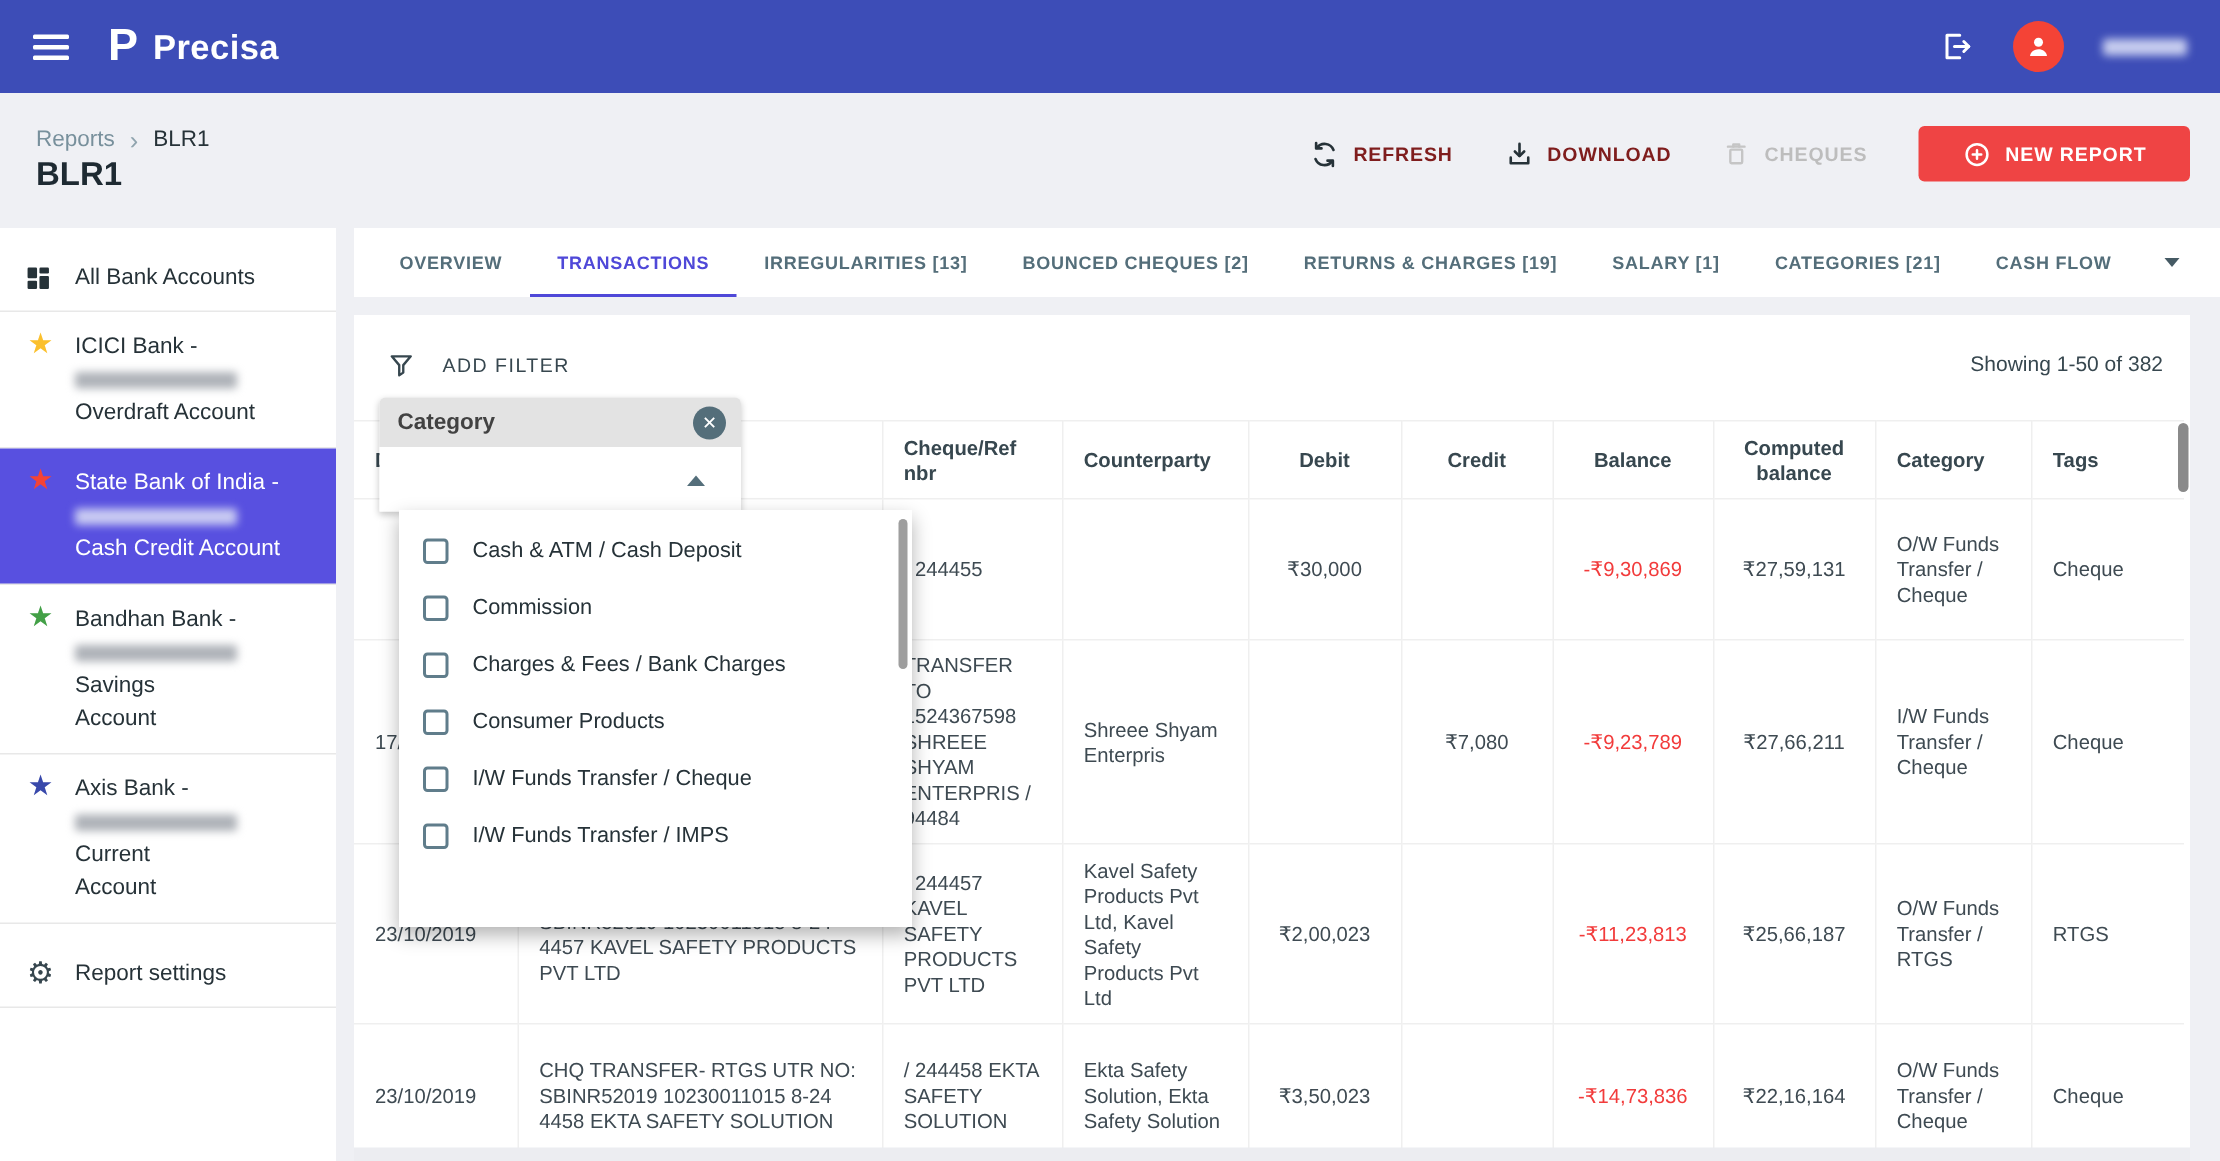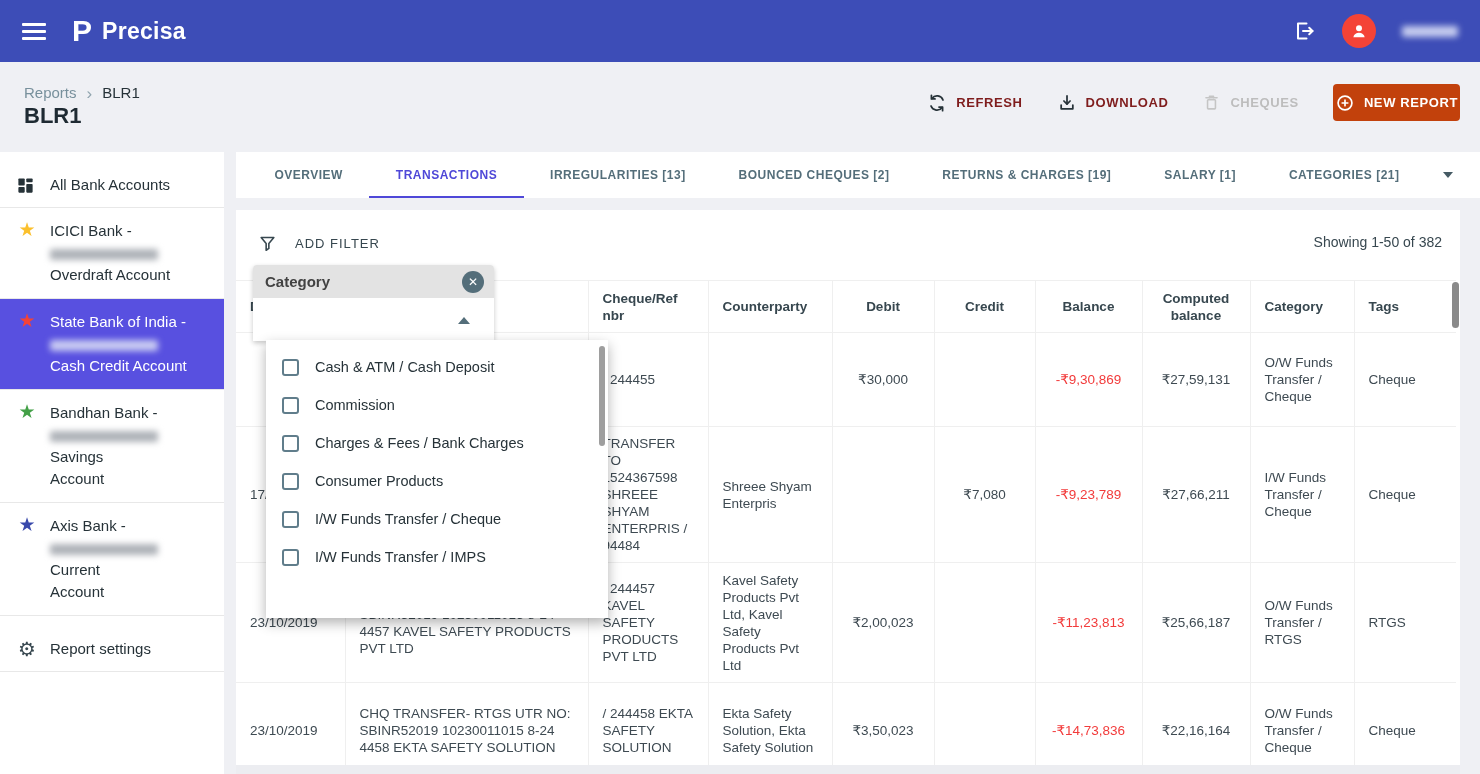--- a/index.html
+++ b/index.html
@@ -21,21 +21,21 @@
   
   .pagehead { position:absolute; top:62px; left:0; width:1480px; height:78px; }
   .crumbs { position:absolute; left:24px; top:22px; font-size:15px; display:flex; gap:10px; align-items:flex-start; }
   .crumb-link { color:#78909C; cursor:pointer; }
   .crumb-sep { color:#90A4AE; font-size:17px; }
   .crumb-cur { color:#263238; }
   .ptitle { position:absolute; left:24px; top:41px; font-size:22px; font-weight:700; color:#1E2A32; }
   .actions { position:absolute; right:20px; top:22px; display:flex; align-items:center; gap:34px; }
   .act-btn { display:flex; align-items:center; gap:9px; font-size:13px; font-weight:700; letter-spacing:.6px; color:#7f1d1d; cursor:pointer; background:none; border:none; font-family:inherit; }
   .act-btn.disabled { color:#BDBDBD; cursor:default; }
-  .primary-btn { display:flex; align-items:center; gap:9px; background:#c2410c; color:#fff; font-size:13px; font-weight:700; letter-spacing:.6px; border:none; border-radius:4px; height:37px; padding:0 2px; cursor:pointer; font-family:inherit; }
+  .primary-btn { display:flex; align-items:center; gap:9px; background:#ef4444; color:#fff; font-size:13px; font-weight:700; letter-spacing:.6px; border:none; border-radius:4px; height:37px; padding:0 29px; cursor:pointer; font-family:inherit; }
 
   
   .sidebar { position:absolute; left:0; top:152px; width:224px; bottom:0; background:#fff; }
   .side-item { display:flex; gap:12px; padding:12px 10px 12px 16px; border-bottom:1px solid #E8E8E8; font-size:15px; color:#263238; line-height:22px; cursor:pointer; align-items:flex-start; }
   .side-item .ic { width:22px; flex:0 0 22px; text-align:center; padding-top:0; }
   .side-item.first { align-items:center; padding:22px 10px 11px 16px; }
   .star { font-size:19px; line-height:20px; }
   .side-item.selected { background:#5850E0; color:#fff; }
   .acct-pill { width:108px; background:#AEB2B8; margin:3px 0; }
   .side-item.selected .acct-pill { background:#C9CBF2; }
@@ -212,20 +212,21 @@
 </div>
 
 <div class="tabbar">
   <div class="tab">OVERVIEW</div>
   <div class="tab active">TRANSACTIONS</div>
   <div class="tab">IRREGULARITIES [13]</div>
   <div class="tab">BOUNCED CHEQUES [2]</div>
   <div class="tab">RETURNS &amp; CHARGES [19]</div>
   <div class="tab">SALARY [1]</div>
   <div class="tab">CATEGORIES [21]</div>
+  <div class="tab">CASH FLOW</div>
   <div class="tab-caret">
       <span class="caret-down"></span>
     </div>
 </div>
 
 <div class="card">
 
   <div class="filter-row">
     <svg width="19" height="19" viewBox="0 0 24 24" fill="none" stroke="#37474F" stroke-width="2" stroke-linejoin="round">
       <path d="M4 4.5h16l-6.3 7.4v6.3l-3.4 2.3v-8.6z"></path>

